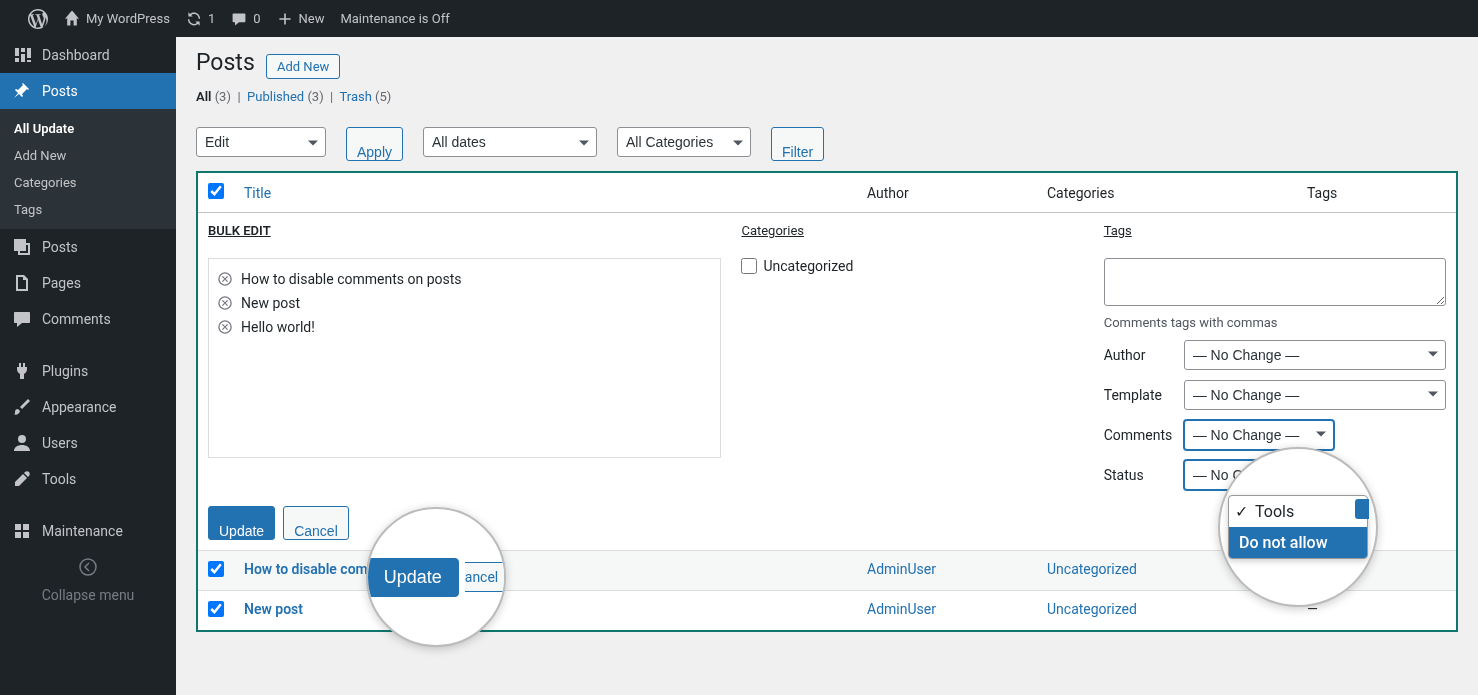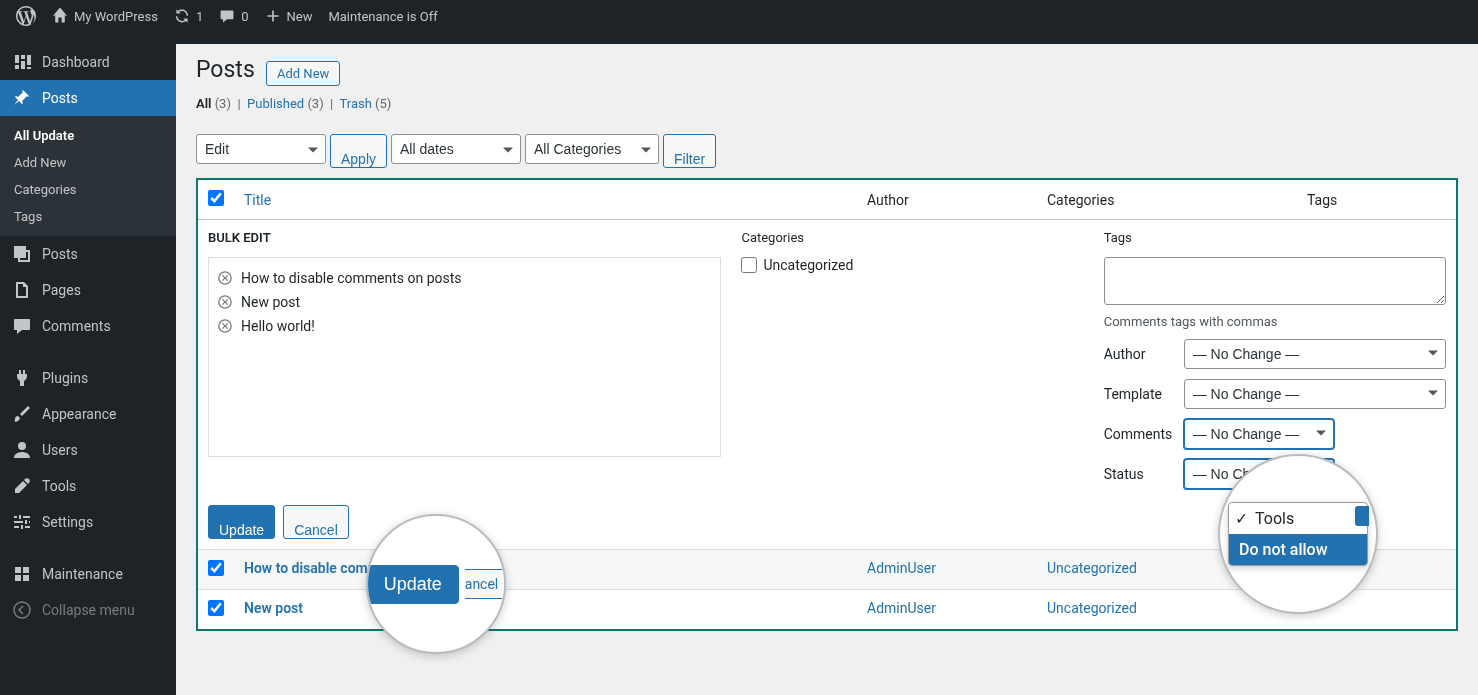--- a/index.html
+++ b/index.html
@@ -1,19 +1,19 @@
 <!DOCTYPE html>
 <html><head>
 <meta charset="utf-8">
 <style>
 * { box-sizing: border-box; margin: 0; padding: 0; }
 body { font-family: -apple-system, BlinkMacSystemFont, "Segoe UI", Roboto, sans-serif; font-size: 13px; color: #1d2327; background: #f0f0f1; width: 1478px; height: 695px; overflow: hidden; }
 
 
-.adminbar { height: 44px; background: #1d2327; color: #c3c4c7; display: flex; padding: 0 8px; font-size: 13px; }
+.adminbar { height: 37px; background: #1d2327; color: #c3c4c7; display: flex; align-items: center; padding: 0 20px; font-size: 13px; }
 .adminbar .ab-item { display: flex; align-items: center; padding: 0 8px; height: 32px; color: #c3c4c7; cursor: pointer; gap: 6px; }
 .adminbar svg { width: 16px; height: 16px; fill: currentColor; }
 .adminbar .wp-logo svg { width: 20px; height: 20px; }
 
 
 .wrap { display: flex; height: calc(100% - 32px); }
 .sidebar { width: 176px; background: #1d2327; color: #c3c4c7; display: flex; flex-direction: column; font-size: 14px; }
 .menu-item { display: flex; align-items: center; padding: 8px 12px; gap: 10px; cursor: pointer; color: #c3c4c7; position: relative; }
 .menu-item.current { background: #2271b1; color: #fff; }
 .menu-item.current::after { content: ''; position: absolute; right: -8px; top: 50%; transform: translateY(-50%); border: 8px solid transparent; border-right-color: #f0f0f1; }
@@ -23,41 +23,41 @@
 .submenu-item.current { font-weight: 600; color: #fff; }
 .menu-sep { height: 16px; }
 
 
 .content { flex: 1; padding: 12px 20px; overflow: auto; position: relative; }
 h1 { font-size: 23px; font-weight: 400; display: inline-block; margin-right: 8px; }
 .page-title-action { display: inline-block; border: 1px solid #2271b1; color: #2271b1; background: #f6f7f7; padding: 4px 10px; border-radius: 3px; font-size: 13px; cursor: pointer; vertical-align: middle; }
 .subsubsub { margin: 10px 0 23px; font-size: 13px; color: #646970; }
 .subsubsub a { color: #2271b1; text-decoration: none; }
 .subsubsub .current { font-weight: 600; color: #1d2327; }
-.tablenav { display: flex; gap: 4px; margin-bottom: 10px; }
+.tablenav { display: flex; gap: 20px; margin-bottom: 10px; }
 select, .button { font-size: 14px; padding: 0 24px 0 8px; height: 30px; border: 1px solid #8c8f94; border-radius: 3px; background: #fff; color: #2c3338; }
 .select-wrap { position: relative; display: inline-block; }
 .select-wrap select { appearance: none; -webkit-appearance: none; }
 .select-wrap::after { content: ''; position: absolute; right: 8px; top: 50%; transform: translateY(-35%); border: 5px solid transparent; border-top-color: #50575e; pointer-events: none; }
 .button { padding: 16px 10px; cursor: pointer; color: #2271b1; border-color: #2271b1; background: #f6f7f7; }
 
 
 table.wp-list { width: 100%; border: 2px solid #0f766e; border-collapse: collapse; background: #fff; }
 table.wp-list th { text-align: left; padding: 10px; font-weight: 400; color: #2271b1; font-size: 14px; border-bottom: 1px solid #c3c4c7; }
 table.wp-list th.check { width: 30px; }
 table.wp-list td { padding: 10px; vertical-align: top; font-size: 14px; }
 table.wp-list tbody tr { border-top: 1px solid #dcdcde; }
 table.wp-list tbody tr.alt { background: #f6f7f7; }
 .row-title { color: #2271b1; font-weight: 600; }
 .cell-link { color: #2271b1; }
 input[type=checkbox] { width: 16px; height: 16px; border: 1px solid #8c8f94; border-radius: 3px; }
 
 
 .bulk-edit td { padding: 12px; }
-.bulk-title { font-weight: 600; text-transform: uppercase; font-size: 13px; margin-bottom: 12px; }
+.bulk-title { font-weight: 600; text-transform: uppercase; font-size: 13px; margin-bottom: 20px; text-decoration: underline; }
 .bulk-cols { display: flex; gap: 20px; }
 .bulk-col { flex: 1; }
 .titles-box { border: 1px solid #dcdcde; height: 200px; padding: 8px; background: #fff; }
 .title-item { display: flex; align-items: center; gap: 8px; padding: 4px 0; font-size: 14px; }
 .remove-icon { width: 16px; height: 16px; display: inline-flex; align-items: center; justify-content: center; cursor: pointer; }
 .remove-icon svg { width: 14px; height: 14px; fill: #787c82; }
 .cat-check { display: flex; align-items: center; gap: 6px; font-size: 14px; }
 .tags-input { width: 100%; border: 1px solid #8c8f94; border-radius: 3px; height: 48px; padding: 6px; font-size: 14px; }
 .tags-hint { font-size: 13px; color: #50575e; margin-top: 6px; }
 .field-row { display: flex; align-items: center; gap: 10px; margin-top: 10px; }
@@ -176,34 +176,28 @@
           <path d="M10 2a4 4 0 100 8 4 4 0 000-8zM2 18c0-4 4-6 8-6s8 2 8 6z"></path>
         </svg>
       <span>Users</span>
     </div>
     <div class="menu-item">
       <svg viewBox="0 0 20 20">
           <path d="M17 3c-1-1-3-1-4 0l-1 1 4 4 1-1c1-1 1-3 0-4zM3 13l8-8 4 4-8 8H3z"></path>
         </svg>
       <span>Tools</span>
     </div>
-    <div class="menu-item">
-      <svg viewBox="0 0 20 20">
-          <path d="M2 4h3v2H2zM7 3h2v4H7zM11 4h7v2h-7zM2 9h9v2H2zM13 8h2v4h-2zM17 9h1v2h-1zM2 14h5v2H2zM9 13h2v4H9zM13 14h5v2h-5z"></path>
-        </svg>
-      <span>Settings</span>
-    </div>
     <div class="menu-sep"></div>
     <div class="menu-item">
       <svg viewBox="0 0 20 20">
           <path d="M3 3h6v6H3zM11 3h6v6h-6zM3 11h6v6H3zM11 11h6v6h-6z"></path>
         </svg>
       <span>Maintenance</span>
     </div>
-    <div class="menu-item" style="color:#787c82;">
+    <div class="menu-item" style="color:#787c82;flex-direction:column;">
       <svg viewBox="0 0 20 20">
           <circle cx="10" cy="10" r="8" fill="none" stroke="currentColor" stroke-width="1.5"></circle>
           <path d="M11 6l-4 4 4 4" fill="none" stroke="currentColor" stroke-width="1.5"></path>
         </svg>
       <span>Collapse menu</span>
     </div>
   </div>
 
   <div class="content">
     <h1>Posts</h1>
@@ -211,21 +205,21 @@
 
     <div class="subsubsub">
       <a class="current"><span>All</span></a> <span>(3)</span> &nbsp;|&nbsp;
       <a><span>Published</span></a> <span>(3)</span> &nbsp;|&nbsp;
       <a><span>Trash</span></a> <span>(5)</span>
     </div>
 
     <div class="tablenav">
       <span class="select-wrap"><select style="width:130px;"><option>Edit</option></select></span>
       <button class="button">Apply</button>
-      <span class="select-wrap"><select style="width:130px;"><option>All dates</option></select></span>
+      <span class="select-wrap"><select style="width:174px;"><option>All dates</option></select></span>
       <span class="select-wrap"><select style="width:134px;"><option>All Categories</option></select></span>
       <button class="button">Filter</button>
     </div>
 
     <table class="wp-list">
       <thead>
         <tr>
           <th class="check"><input type="checkbox" checked="" style=""></th>
           <th>Title</th>
           <th style="color:#1d2327;width:180px;">Author</th>

